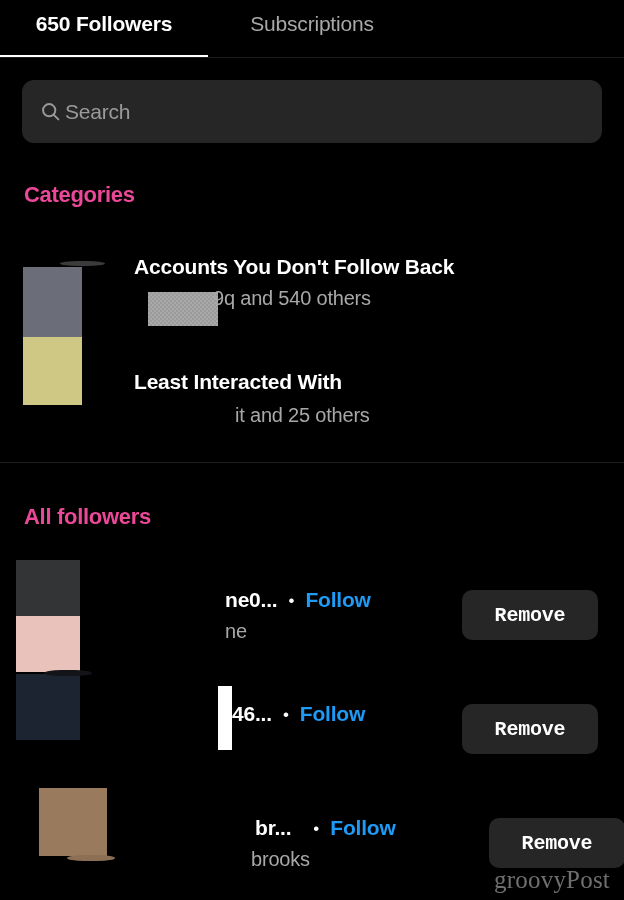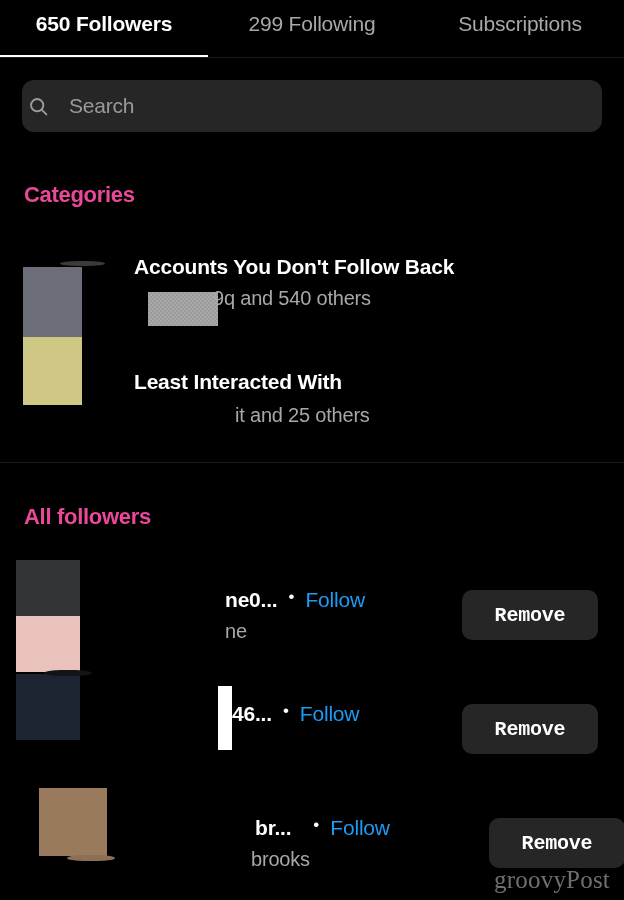--- a/index.html
+++ b/index.html
@@ -38,27 +38,27 @@
   .tabbar-divider {
     position:absolute;
     left:0; top:57px;
     width:624px; height:1px;
     background:#1a1a1a;
   }
 
   
   .search-wrap { padding:22px 22px 0 22px; }
   .search-field {
-    height:52px;
+    height:63px;
     background:#262626;
     border-radius:12px;
     display:flex;
     align-items:center;
-    padding:0 6px;
-    gap:20px;
+    padding:0 18px;
+    gap:4px;
   }
   .search-icon { width:21px; height:21px; flex:none; display:block; }
   .search-placeholder {
     font-size:21px;
     color:#9a9a9a;
     letter-spacing:-0.2px;
   }
 
   
   .section-title {
@@ -131,33 +131,33 @@
   .fol-row.r0 { top:560px; }
   .fol-row.r1 { top:674px; }
   .fol-row.r2 { top:788px;margin-left:27px; }
 
   .fol-avatar { position:absolute; left:16px; top:0; width:64px; }
   .fol-av-block { width:64px; display:block; }
 
   .fol-meta { position:absolute; left:0; top:0; width:624px; }
   .fol-line1 {
     position:absolute; top:28px;
-    display:flex; align-items:flex-start; gap:11px;
+    display:flex; align-items:center; gap:11px;
     white-space:nowrap;
   }
   .fol-username {
     font-size:21px;
     font-weight:bold;
     color:#fff;
     letter-spacing:-0.2px;
   }
   .fol-dot { color:#fff; font-size:17px; line-height:1; }
   .fol-follow {
     font-size:21px;
-    font-weight:normal;
+    font-weight:bold;
     color:#1d9bf6;
     letter-spacing:-0.2px;
   }
   .fol-sub {
     position:absolute; top:60px;
     font-size:20px;
     color:#a8a8a8;
     letter-spacing:-0.2px;
     white-space:nowrap;
   }
@@ -203,21 +203,20 @@
     letter-spacing:0.2px;
   }
 </style>
 </head>
 <body>
 
 <div class="screen">
 
   <div class="tabbar">
     <div class="tab t0">650 Followers</div>
-    <div class="tab t1">299 Following</div>
     <div class="tab t2">Subscriptions</div>
     <div class="tab-underline"></div>
     <div class="tabbar-divider"></div>
   </div>
 
   <div class="search-wrap">
     <div class="search-field">
       <svg class="search-icon" viewBox="0 0 24 24" fill="none" stroke="#9a9a9a" stroke-width="2.2" stroke-linecap="round">
         <circle cx="10.5" cy="10.5" r="7"></circle>
         <line x1="15.8" y1="15.8" x2="21" y2="21"></line>

